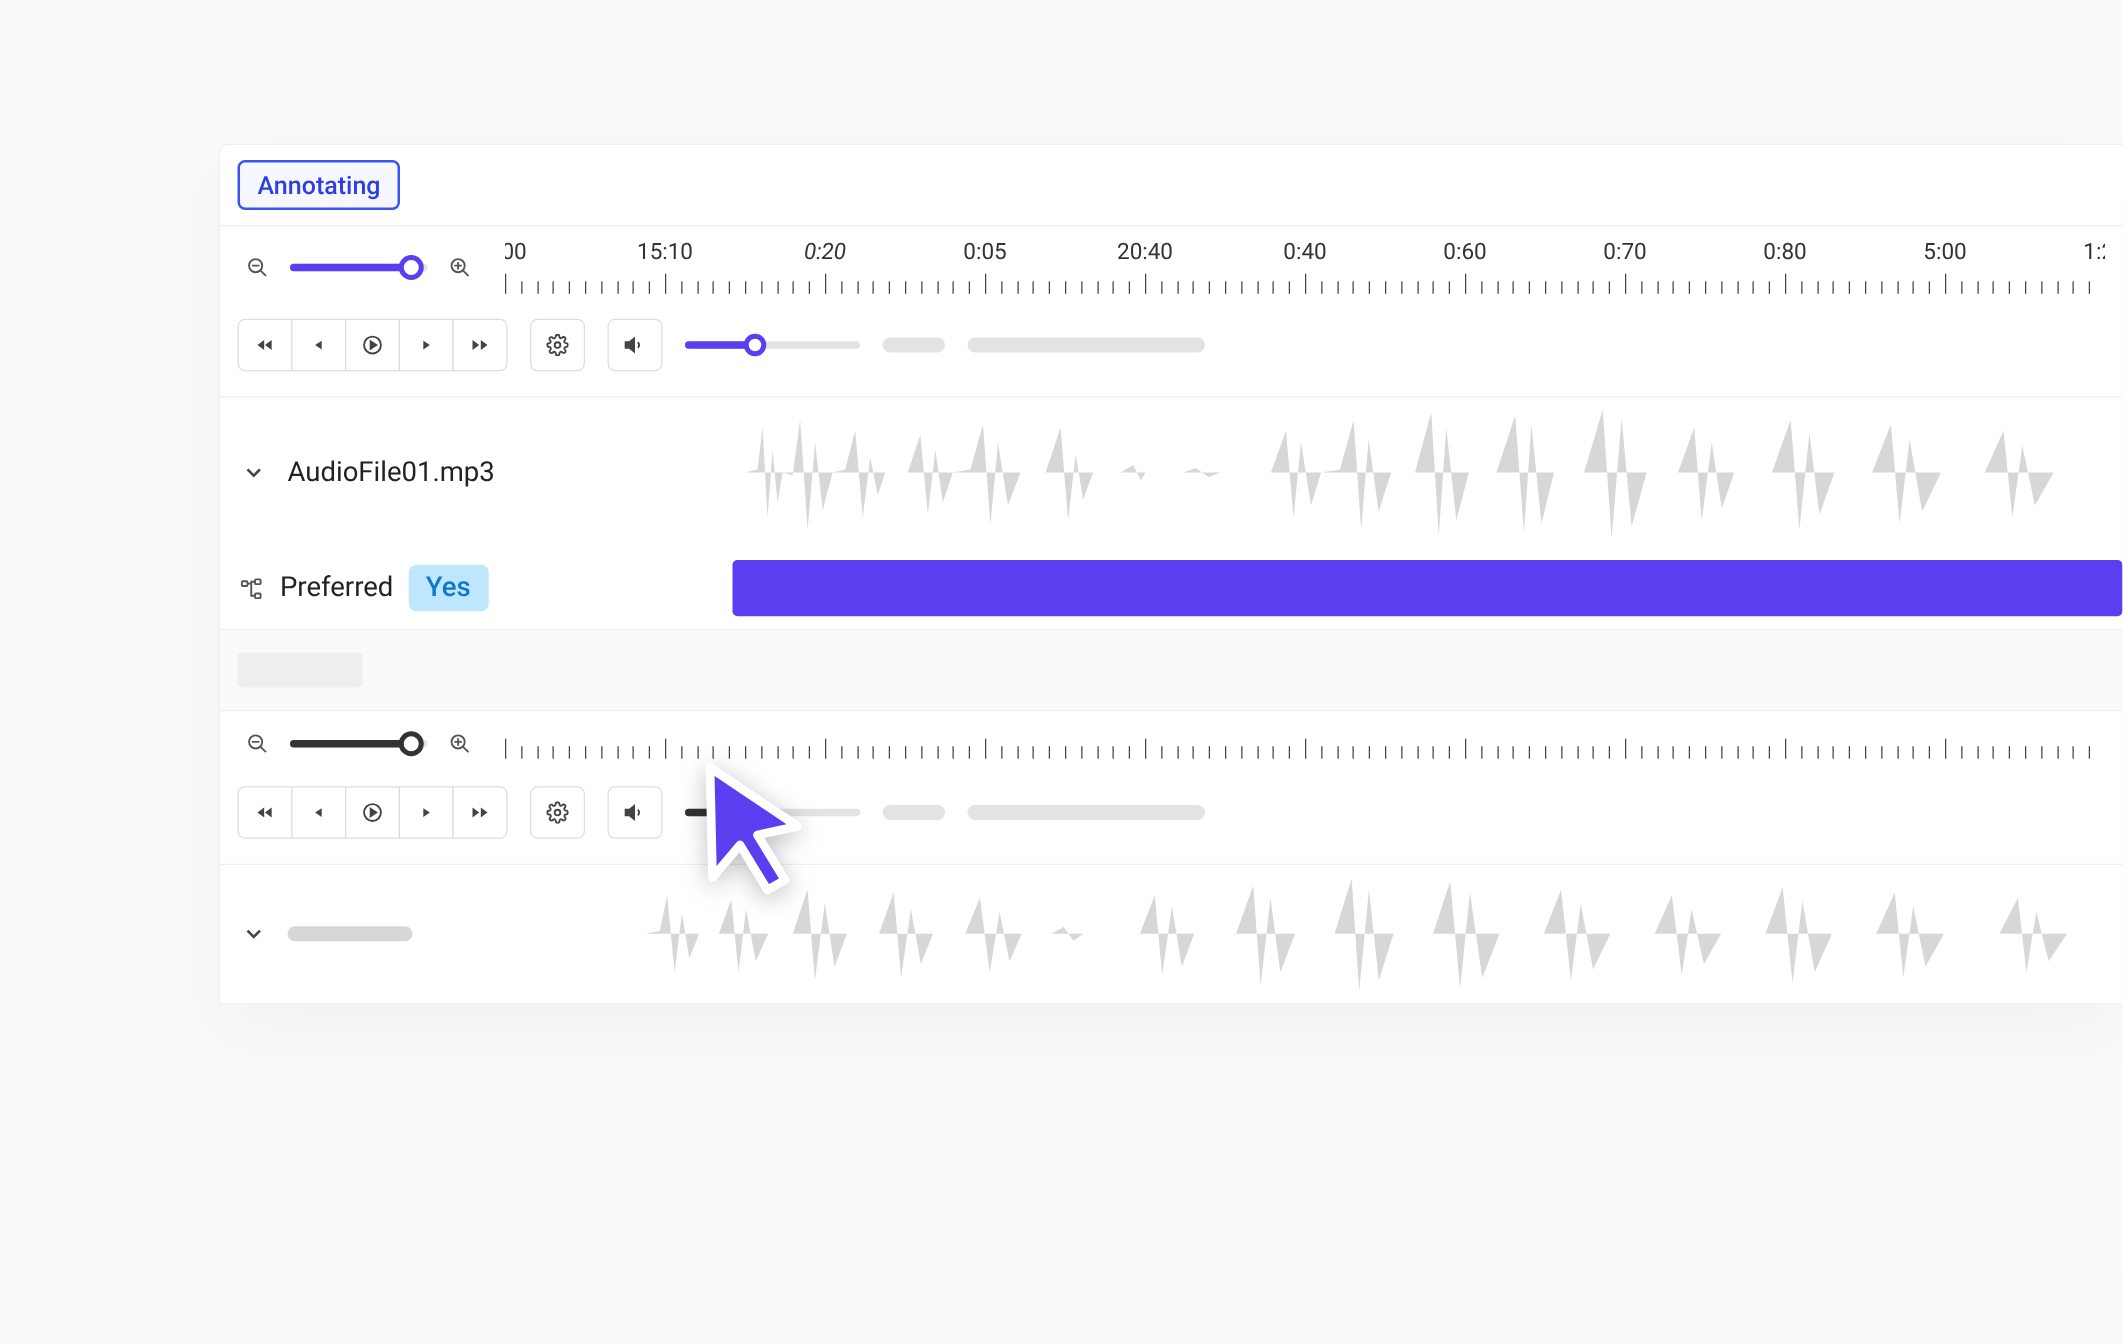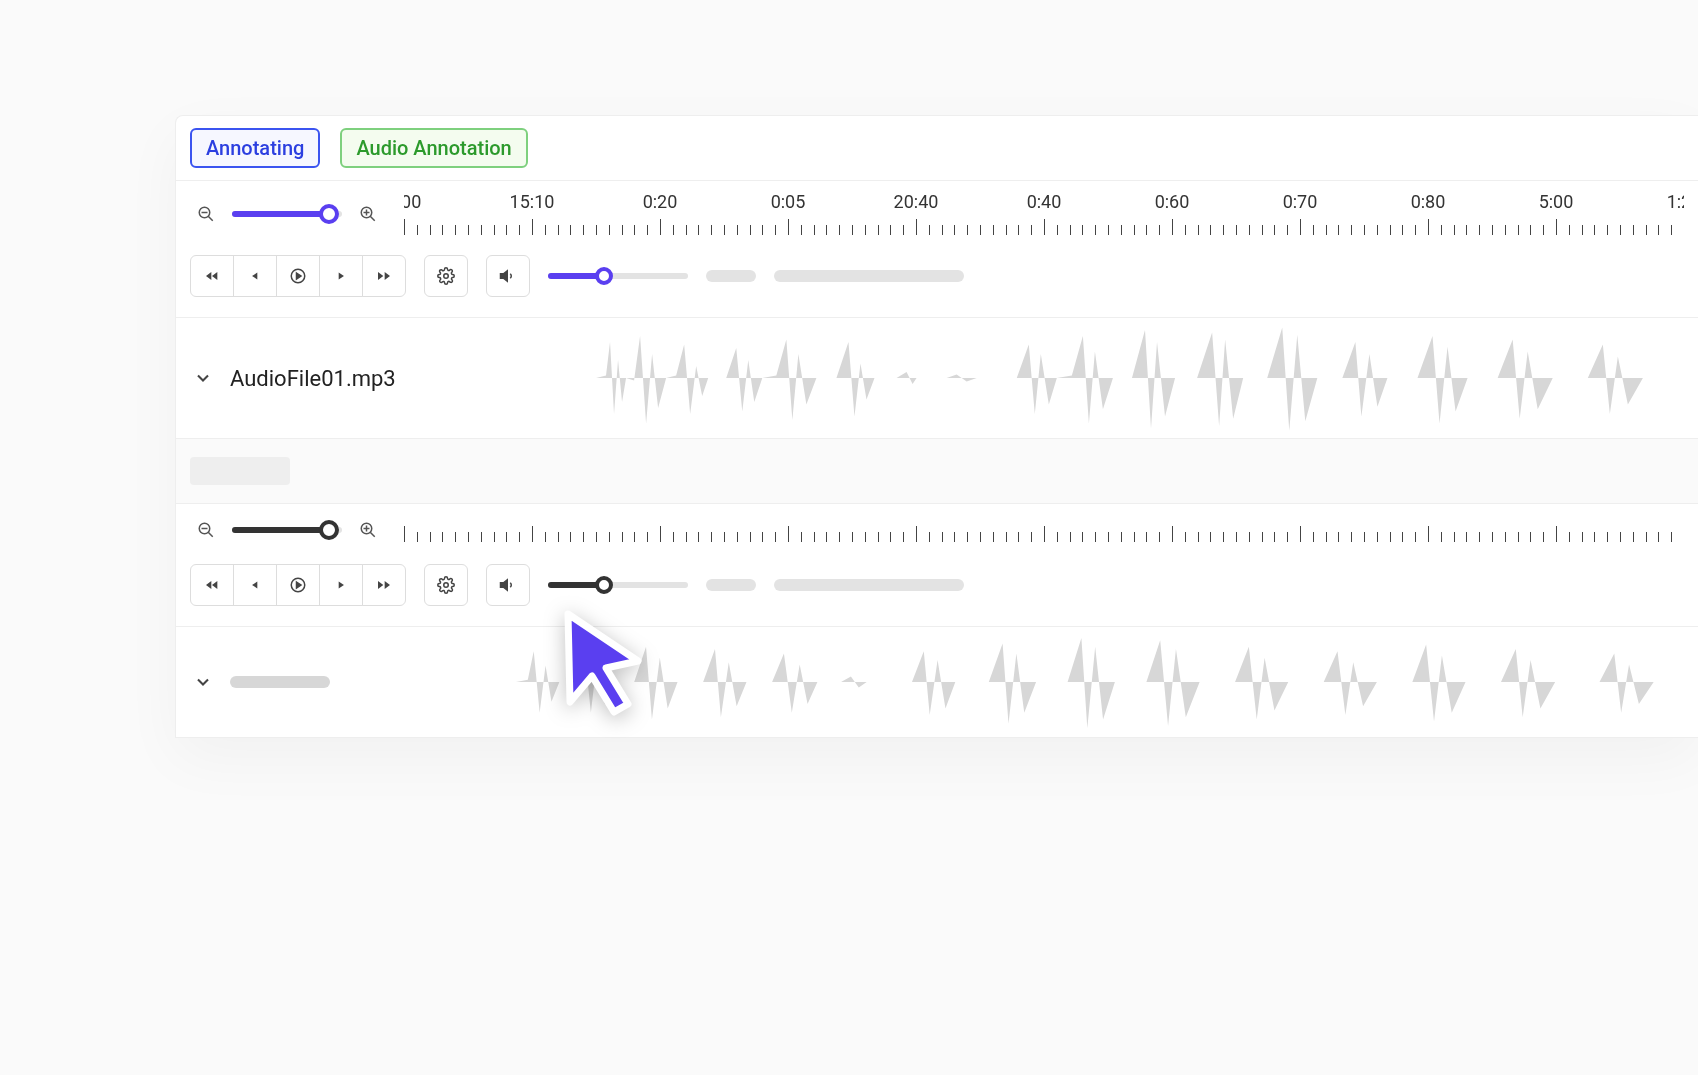--- a/index.html
+++ b/index.html
@@ -17,21 +17,21 @@
   top: 115px;
   right: 0;
   background: #fff;
   border: 1px solid #eee;
   border-right: none;
   border-radius: 8px 0 0 0;
   box-shadow: 0 20px 60px rgba(0,0,0,0.04);
 }
 .header-row {
   display: flex;
-  gap: 20px;
+  gap: 0;
   padding: 12px 14px;
   border-bottom: 1px solid #eee;
 }
 .badge {
   display: inline-flex;
   align-items: center;
   padding: 6px 14px;
   border-radius: 6px;
   font-size: 20px;
   font-weight: 500;
@@ -144,21 +144,20 @@
 }
 .cursor-overlay svg { width: 100%; height: 100%; filter: drop-shadow(0 4px 10px rgba(0,0,0,0.25)); }
 </style>
 </head>
 <body>
 
 <div class="app-panel">
 
   <div class="header-row">
     <span class="badge badge-blue">Annotating</span>
-    <span class="badge badge-green">Audio Annotation</span>
   </div>
 
   <div class="section">
     <div class="timeline-row">
       <span class="icon-btn">
         <svg width="18" height="18" viewBox="0 0 24 24" fill="none" stroke="currentColor" stroke-width="2">
             <circle cx="10" cy="10" r="7"></circle>
             <line x1="15" y1="15" x2="21" y2="21"></line>
             <line x1="6" y1="10" x2="14" y2="10"></line>
           </svg>
@@ -193,21 +192,21 @@
             <div class="tick major" style="left: 10%;"></div>
             <div class="tick minor" style="left: 11%;"></div>
             <div class="tick minor" style="left: 12%;"></div>
             <div class="tick minor" style="left: 13%;"></div>
             <div class="tick minor" style="left: 14%;"></div>
             <div class="tick minor" style="left: 15%;"></div>
             <div class="tick minor" style="left: 16%;"></div>
             <div class="tick minor" style="left: 17%;"></div>
             <div class="tick minor" style="left: 18%;"></div>
             <div class="tick minor" style="left: 19%;"></div>
-            <div class="lbl" style="left: 20%;">0:20</div>
+            <div class="lbl" style="left: 20%; font-style: italic;">0:20</div>
             <div class="tick major" style="left: 20%;"></div>
             <div class="tick minor" style="left: 21%;"></div>
             <div class="tick minor" style="left: 22%;"></div>
             <div class="tick minor" style="left: 23%;"></div>
             <div class="tick minor" style="left: 24%;"></div>
             <div class="tick minor" style="left: 25%;"></div>
             <div class="tick minor" style="left: 26%;"></div>
             <div class="tick minor" style="left: 27%;"></div>
             <div class="tick minor" style="left: 28%;"></div>
             <div class="tick minor" style="left: 29%;"></div>
@@ -352,20 +351,33 @@
           </svg>
       </span>
       <span class="track-label">AudioFile01.mp3</span>
       <div class="wave-area">
         <svg class="wave-svg" viewBox="0 0 1100 100" preserveAspectRatio="none">
           <path class="wave-path" d="M0 50 L10 48 L14 20 L18 80 L22 35 L26 70 L30 50 L38 52 L44 15 L50 88 L56 30 L62 75 L70 50 L80 48 L88 22 L94 80 L100 40 L106 65 L112 50 L130 50 L140 25 L146 78 L152 35 L158 70 L166 50 L180 48 L190 18 L196 85 L202 30 L210 72 L220 50 L240 50 L252 20 L258 82 L264 38 L270 68 L278 50 L300 50 L310 45 L316 55 L320 50 L350 50 L360 47 L370 53 L380 50 L420 50 L432 22 L438 80 L444 30 L452 72 L460 50 L475 48 L486 15 L492 88 L498 28 L506 76 L516 50 L535 50 L548 10 L554 92 L560 20 L568 82 L578 50 L600 50 L615 12 L622 90 L628 18 L636 84 L646 50 L670 50 L685 8 L692 94 L700 14 L708 86 L720 50 L745 50 L758 20 L764 82 L772 30 L780 74 L790 50 L820 50 L835 15 L842 88 L850 24 L858 78 L870 50 L900 50 L915 18 L922 84 L930 28 L940 76 L955 50 L990 50 L1005 22 L1012 80 L1020 32 L1030 72 L1045 50 L1100 50 Z"></path>
         </svg>
       </div>
     </div>
 
+    <div class="pref-row">
+      <span class="tree-icon">
+        <svg width="18" height="18" viewBox="0 0 24 24" fill="none" stroke="currentColor" stroke-width="2">
+            <rect x="2" y="4" width="6" height="5" rx="1"></rect>
+            <rect x="16" y="2" width="6" height="5" rx="1"></rect>
+            <rect x="16" y="17" width="6" height="5" rx="1"></rect>
+            <path d="M8 6.5h4v13h4M12 6.5V4.5h4"></path>
+          </svg>
+      </span>
+      <span class="pref-label">Preferred</span>
+      <span class="yes-pill">Yes</span>
+      <div class="region-bar"></div>
+    </div>
   </div>
 
   <div class="spacer-row section">
     <div class="grey-chip"></div>
   </div>
 
   <div class="section">
     <div class="timeline-row">
       <span class="icon-btn">
         <svg width="18" height="18" viewBox="0 0 24 24" fill="none" stroke="currentColor" stroke-width="2">

